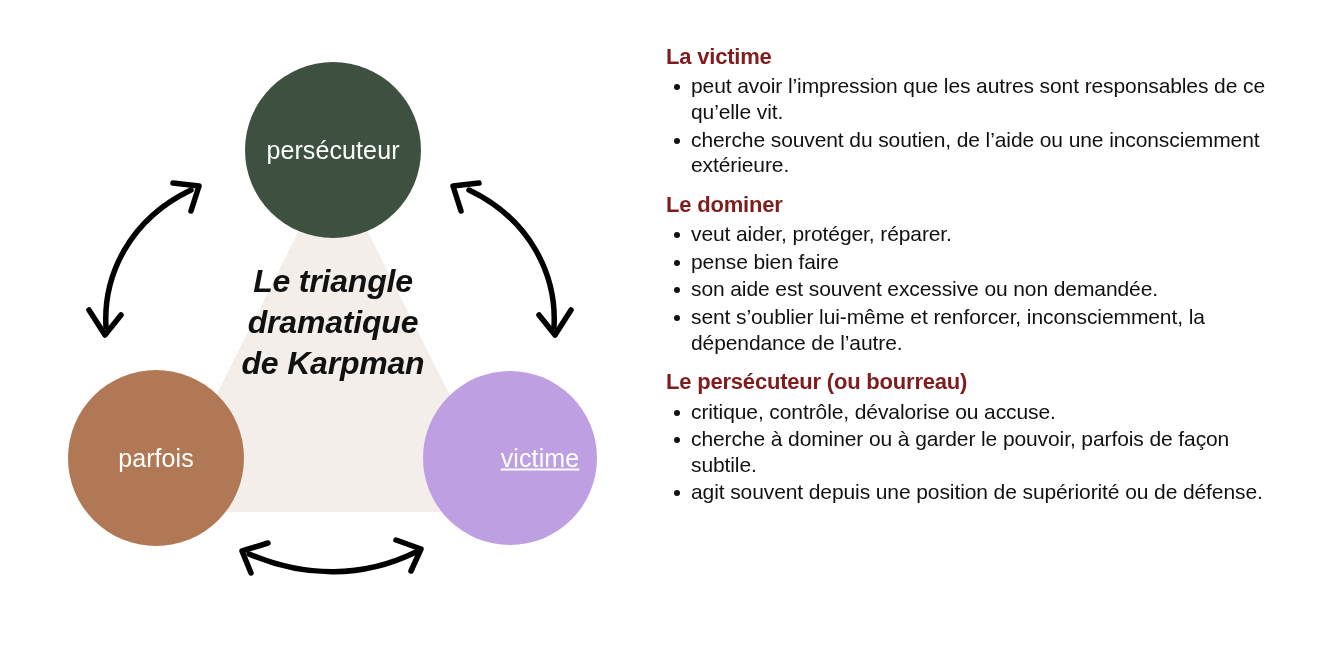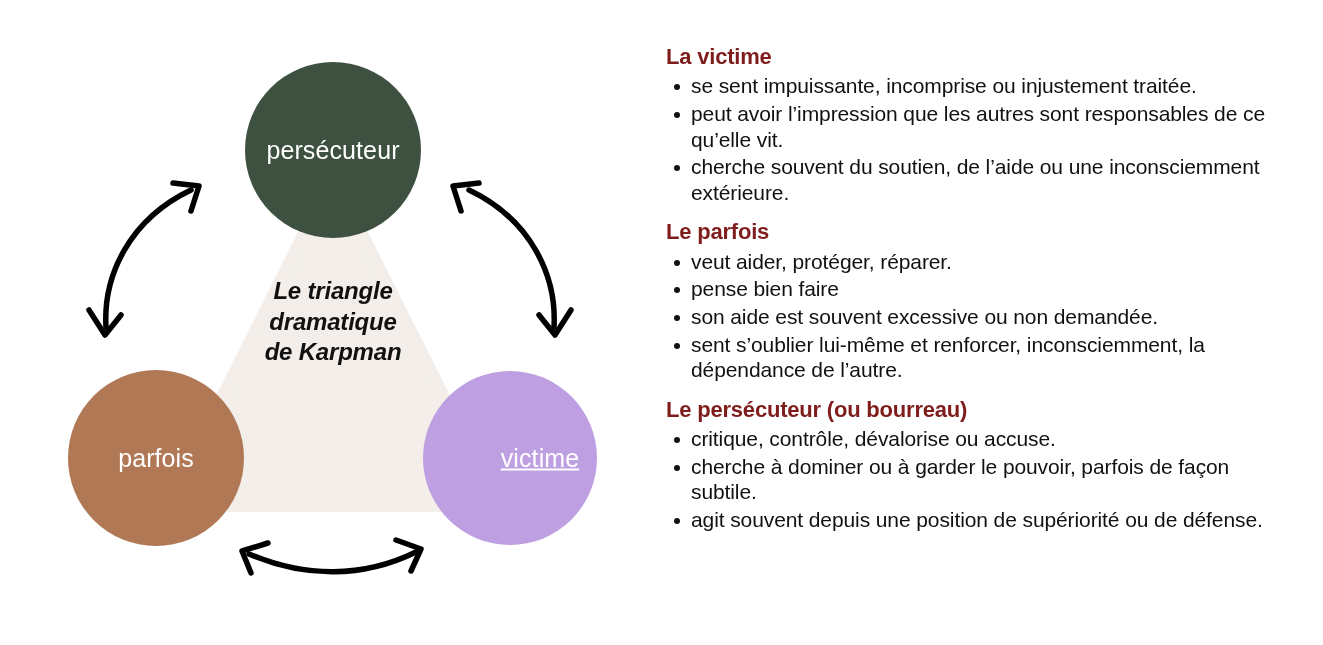--- a/index.html
+++ b/index.html
@@ -56,21 +56,21 @@
   .node-label.victime     { left: 540px; top: 458px; text-decoration: underline; }
 
   .center-title {
     position: absolute;
     left: 333px;
     top: 322px;
     transform: translate(-50%, -50%);
     width: 260px;
     text-align: center;
     font-family: "Liberation Sans", sans-serif;
-    font-size: 24px;
+    font-size: 32px;
     font-weight: bold;
     font-style: italic;
     line-height: 1.28;
     color: #111111;
     letter-spacing: -0.2px;
   }
   .center-title span { display: block; }
 
   
   .content {
@@ -162,28 +162,27 @@
       <span>dramatique</span>
       <span>de Karpman</span>
     </div>
   </div>
 
   <div class="content">
 
     <div class="section">
       <h3 class="section-heading">La victime</h3>
       <ul class="bullets">
-        <li>se sent impuissante, incomprise ou injustement traitée.</li>
         <li>peut avoir l’impression que les autres sont responsables de ce qu’elle vit.</li>
         <li>cherche souvent du soutien, de l’aide ou une inconsciemment extérieure.</li>
       </ul>
     </div>
 
     <div class="section">
-      <h3 class="section-heading">Le parfois</h3>
+      <h3 class="section-heading">Le dominer</h3>
       <ul class="bullets">
         <li>veut aider, protéger, réparer.</li>
         <li>pense bien faire</li>
         <li>son aide est souvent excessive ou non demandée.</li>
         <li>sent s’oublier lui-même et renforcer, inconsciemment, la dépendance de l’autre.</li>
       </ul>
     </div>
 
     <div class="section">
       <h3 class="section-heading">Le persécuteur (ou bourreau)</h3>

